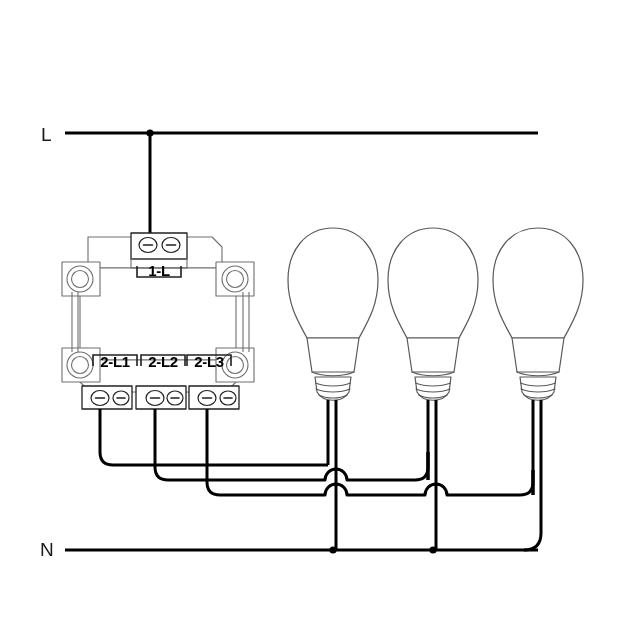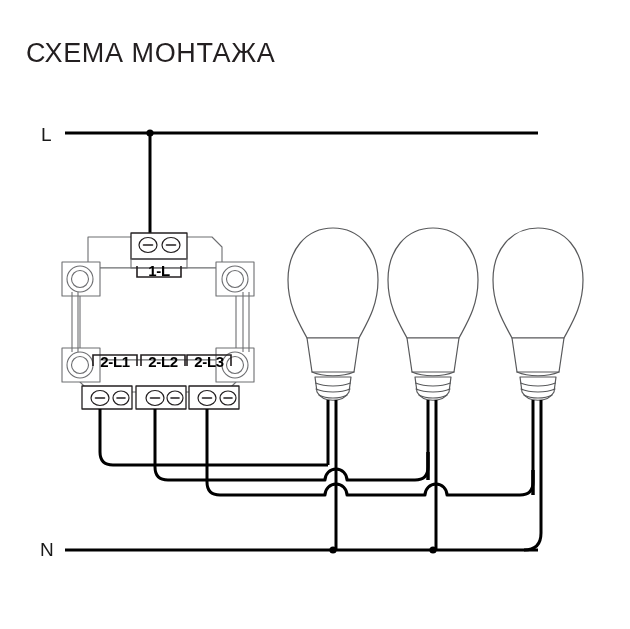--- a/index.html
+++ b/index.html
@@ -107,21 +107,20 @@
     font-weight: 700;
     fill: #000000;
     letter-spacing: -0.3px;
   }
 </style>
 </head>
 <body>
 
 <div id="stage">
 
-  <div id="diagram-title">СХЕМА МОНТАЖА</div>
 
   <div class="rail-label" id="label-L">L</div>
 
   <div class="rail-label" id="label-N">N</div>
 
   <svg id="wiring" viewBox="0 0 630 629" xmlns="http://www.w3.org/2000/svg">
 
     <g>
       <line class="wire" x1="65" y1="133" x2="538" y2="133"></line>
       <circle class="node" cx="150" cy="133" r="3.6"></circle>

